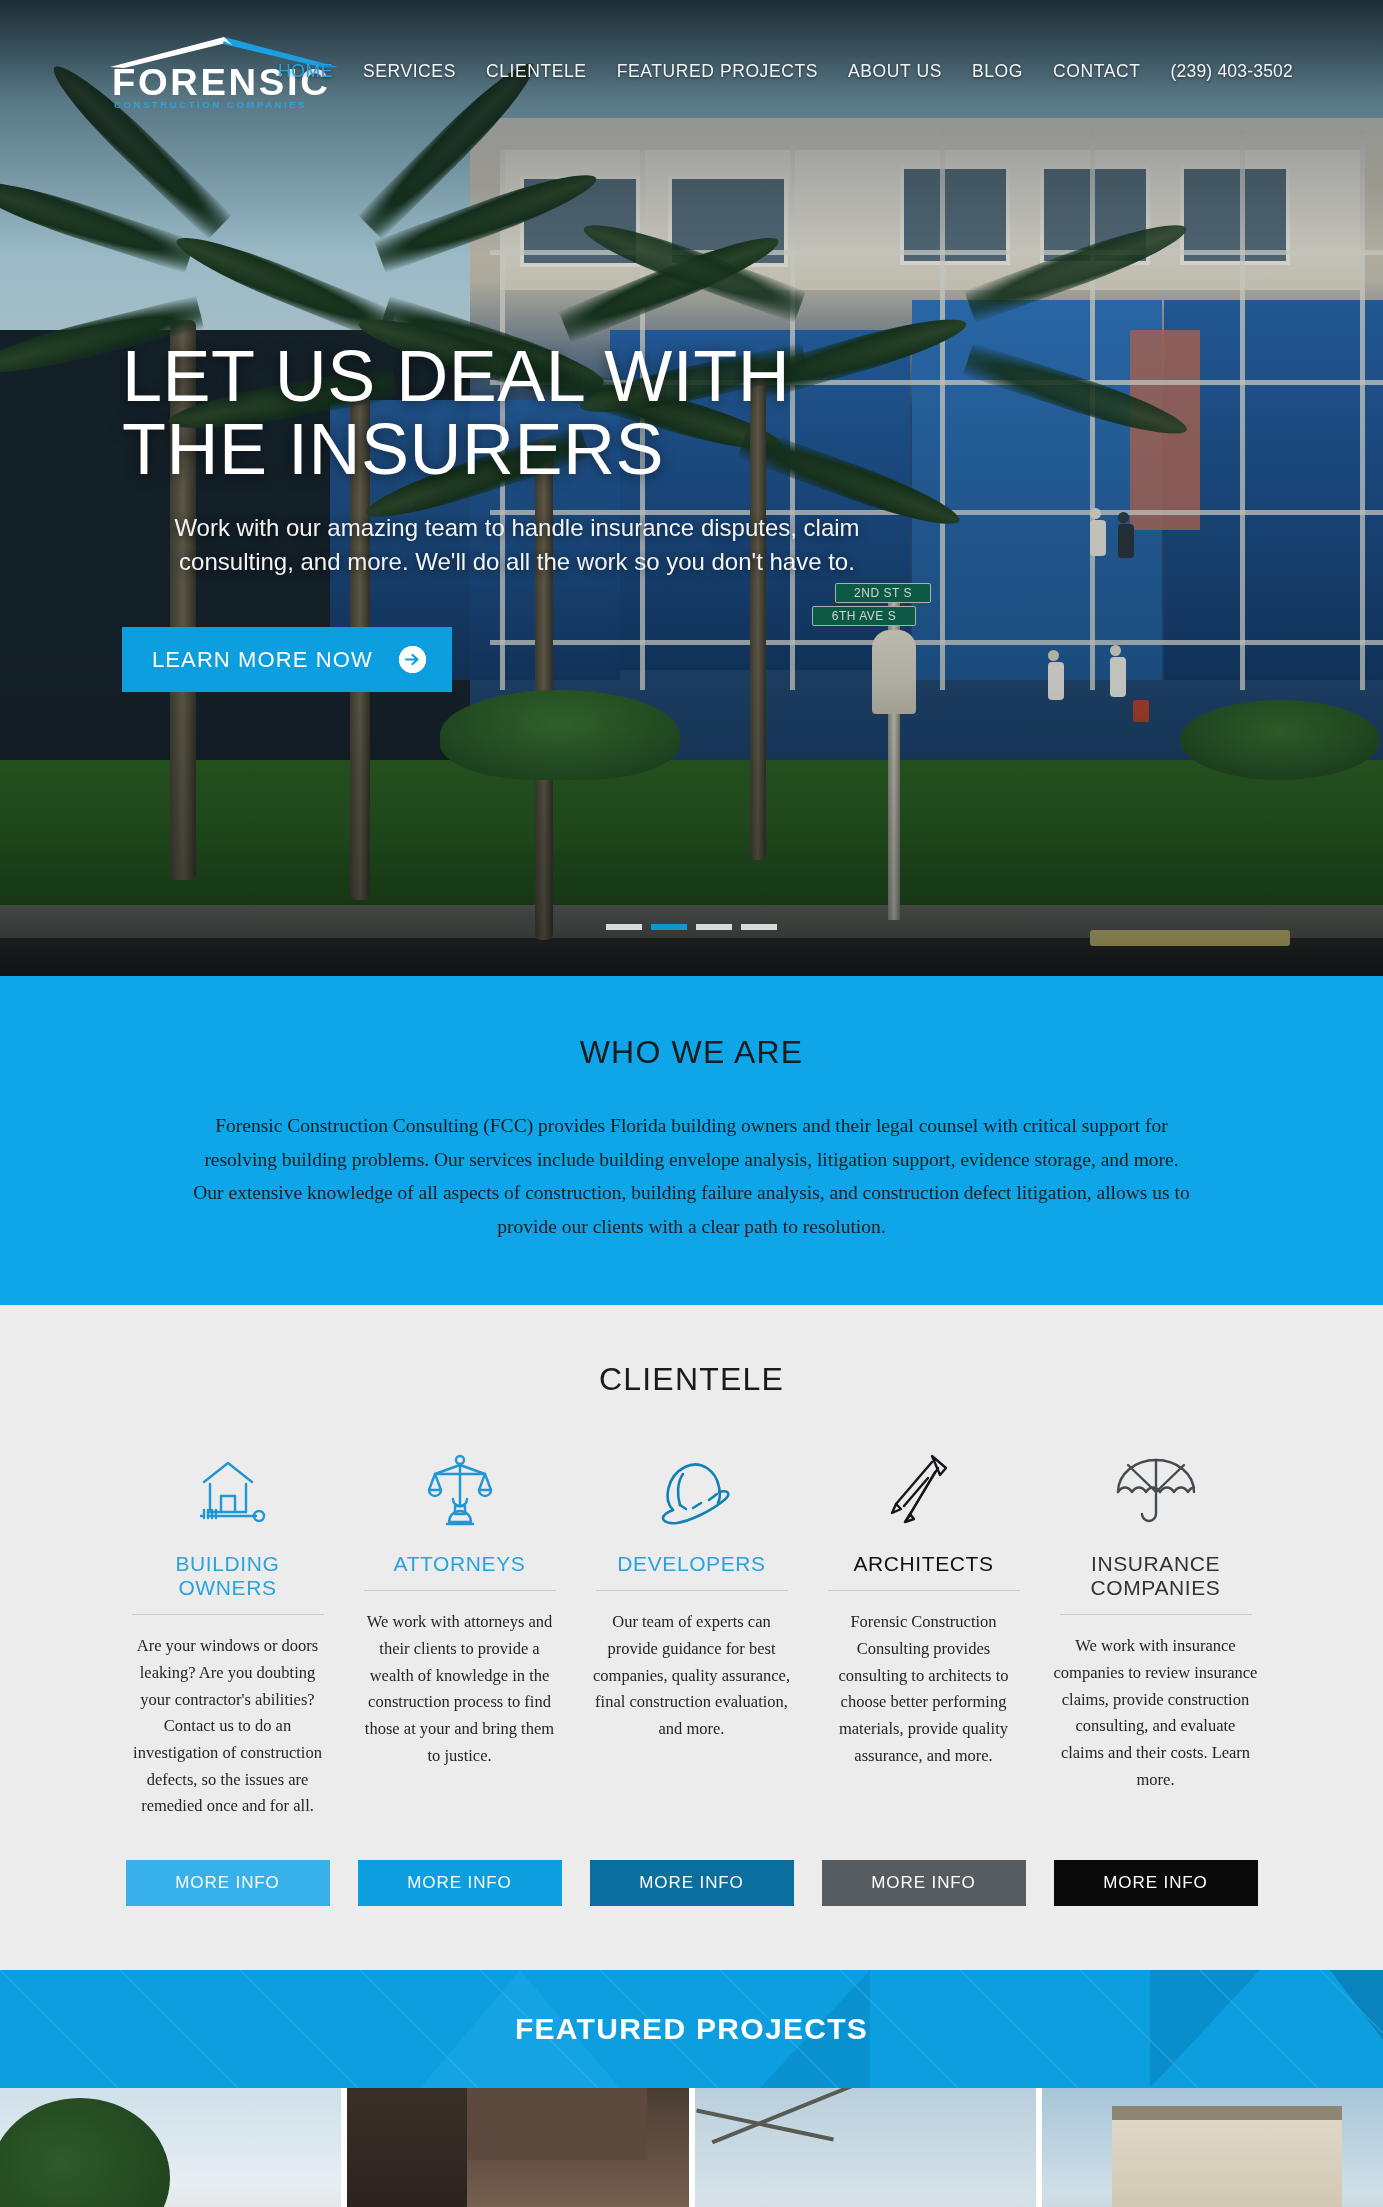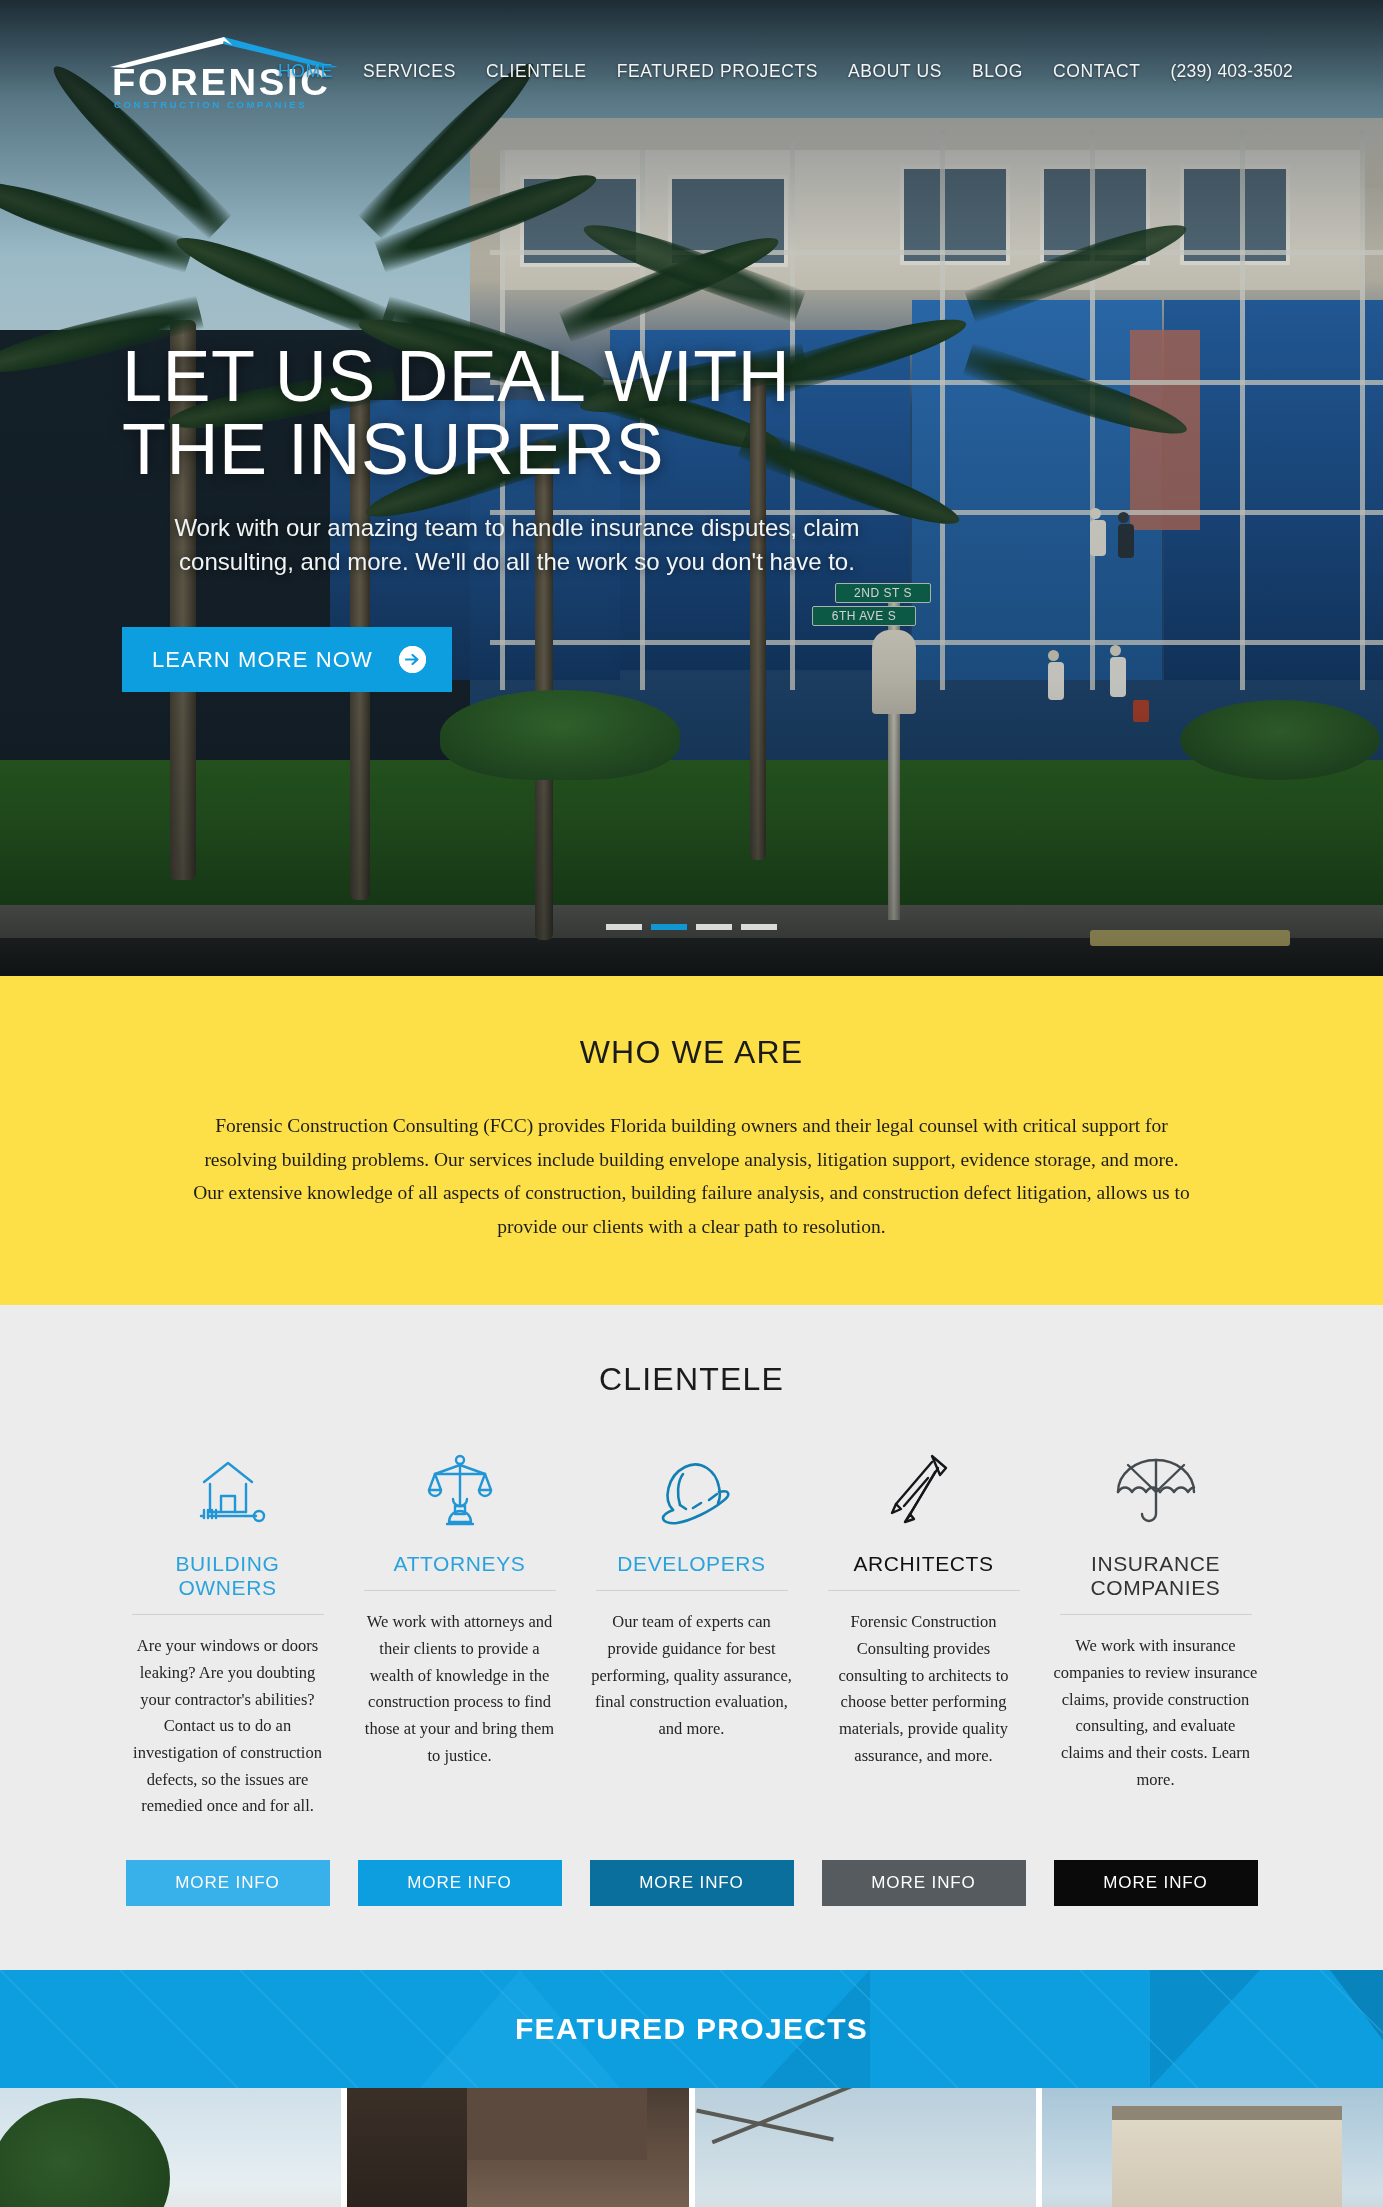--- a/index.html
+++ b/index.html
@@ -146,21 +146,21 @@
   .arrow-circle svg { display: block; }
 
   .slider-dots {
     position: absolute; left: 0; right: 0; bottom: 46px; z-index: 30;
     display: flex; justify-content: center; gap: 9px;
   }
   .dot { width: 36px; height: 6px; background: #e7e7e7; cursor: pointer; opacity: .92; }
   .dot.active { background: #0d9ee0; }
 
   
-  .who { background: #fde047; padding: 58px 0 62px; }
+  .who { background: #0ea5e9; padding: 58px 0 62px; }
   .sec-title {
     text-align: center; font-size: 32px; letter-spacing: 1.2px; color: #1b1b1b;
     font-family: "Liberation Sans Narrow", "Liberation Sans", sans-serif;
     font-weight: 400; text-transform: uppercase;
   }
   .who-body {
     margin: 38px auto 0; width: 1005px; text-align: center;
     font-family: "Liberation Serif", serif; font-size: 19.5px; line-height: 1.72; color: #1d1d1d;
   }
   .btn-wrap { text-align: center; margin-top: 44px; }
@@ -416,21 +416,21 @@
           <path d="M20 52C10 42 14 18 32 9c16-8 31 4 34 20 1.5 7 1 12-1 16"></path>
           <path d="M20 52c-5 2-10 5-10 8 0 4 7 6 14 5 13-2 34-12 46-22 4-3 6-6 5-8-1-2-5-2-9-1"></path>
           <path d="M30 16c-6 8-6 22-3 31"></path>
           <path d="M27 47l6 4"></path>
           <path d="M40 50l8-5"></path>
           <path d="M56 42l8-6"></path>
         </svg>
       </div>
       <div class="card-title">DEVELOPERS</div>
       <div class="card-sep"></div>
-      <p class="card-text">Our team of experts can provide guidance for best performing, quality assurance, final construction evaluation, and more.</p>
+      <p class="card-text">Our team of experts can provide guidance for best companies, quality assurance, final construction evaluation, and more.</p>
     </div>
 
     <div class="card">
       <div class="card-icon">
         <svg width="72" height="74" viewBox="0 0 72 74" fill="none" stroke="#15161a" stroke-width="2.4" stroke-linecap="round" stroke-linejoin="round">
           <path d="M44 4l14 12-6 7z"></path>
           <path d="M50 16L22 62"></path>
           <path d="M47 20L20 66"></path>
           <path d="M22 62l-5 8 9-3z"></path>
           <path d="M44 10L8 52"></path>

